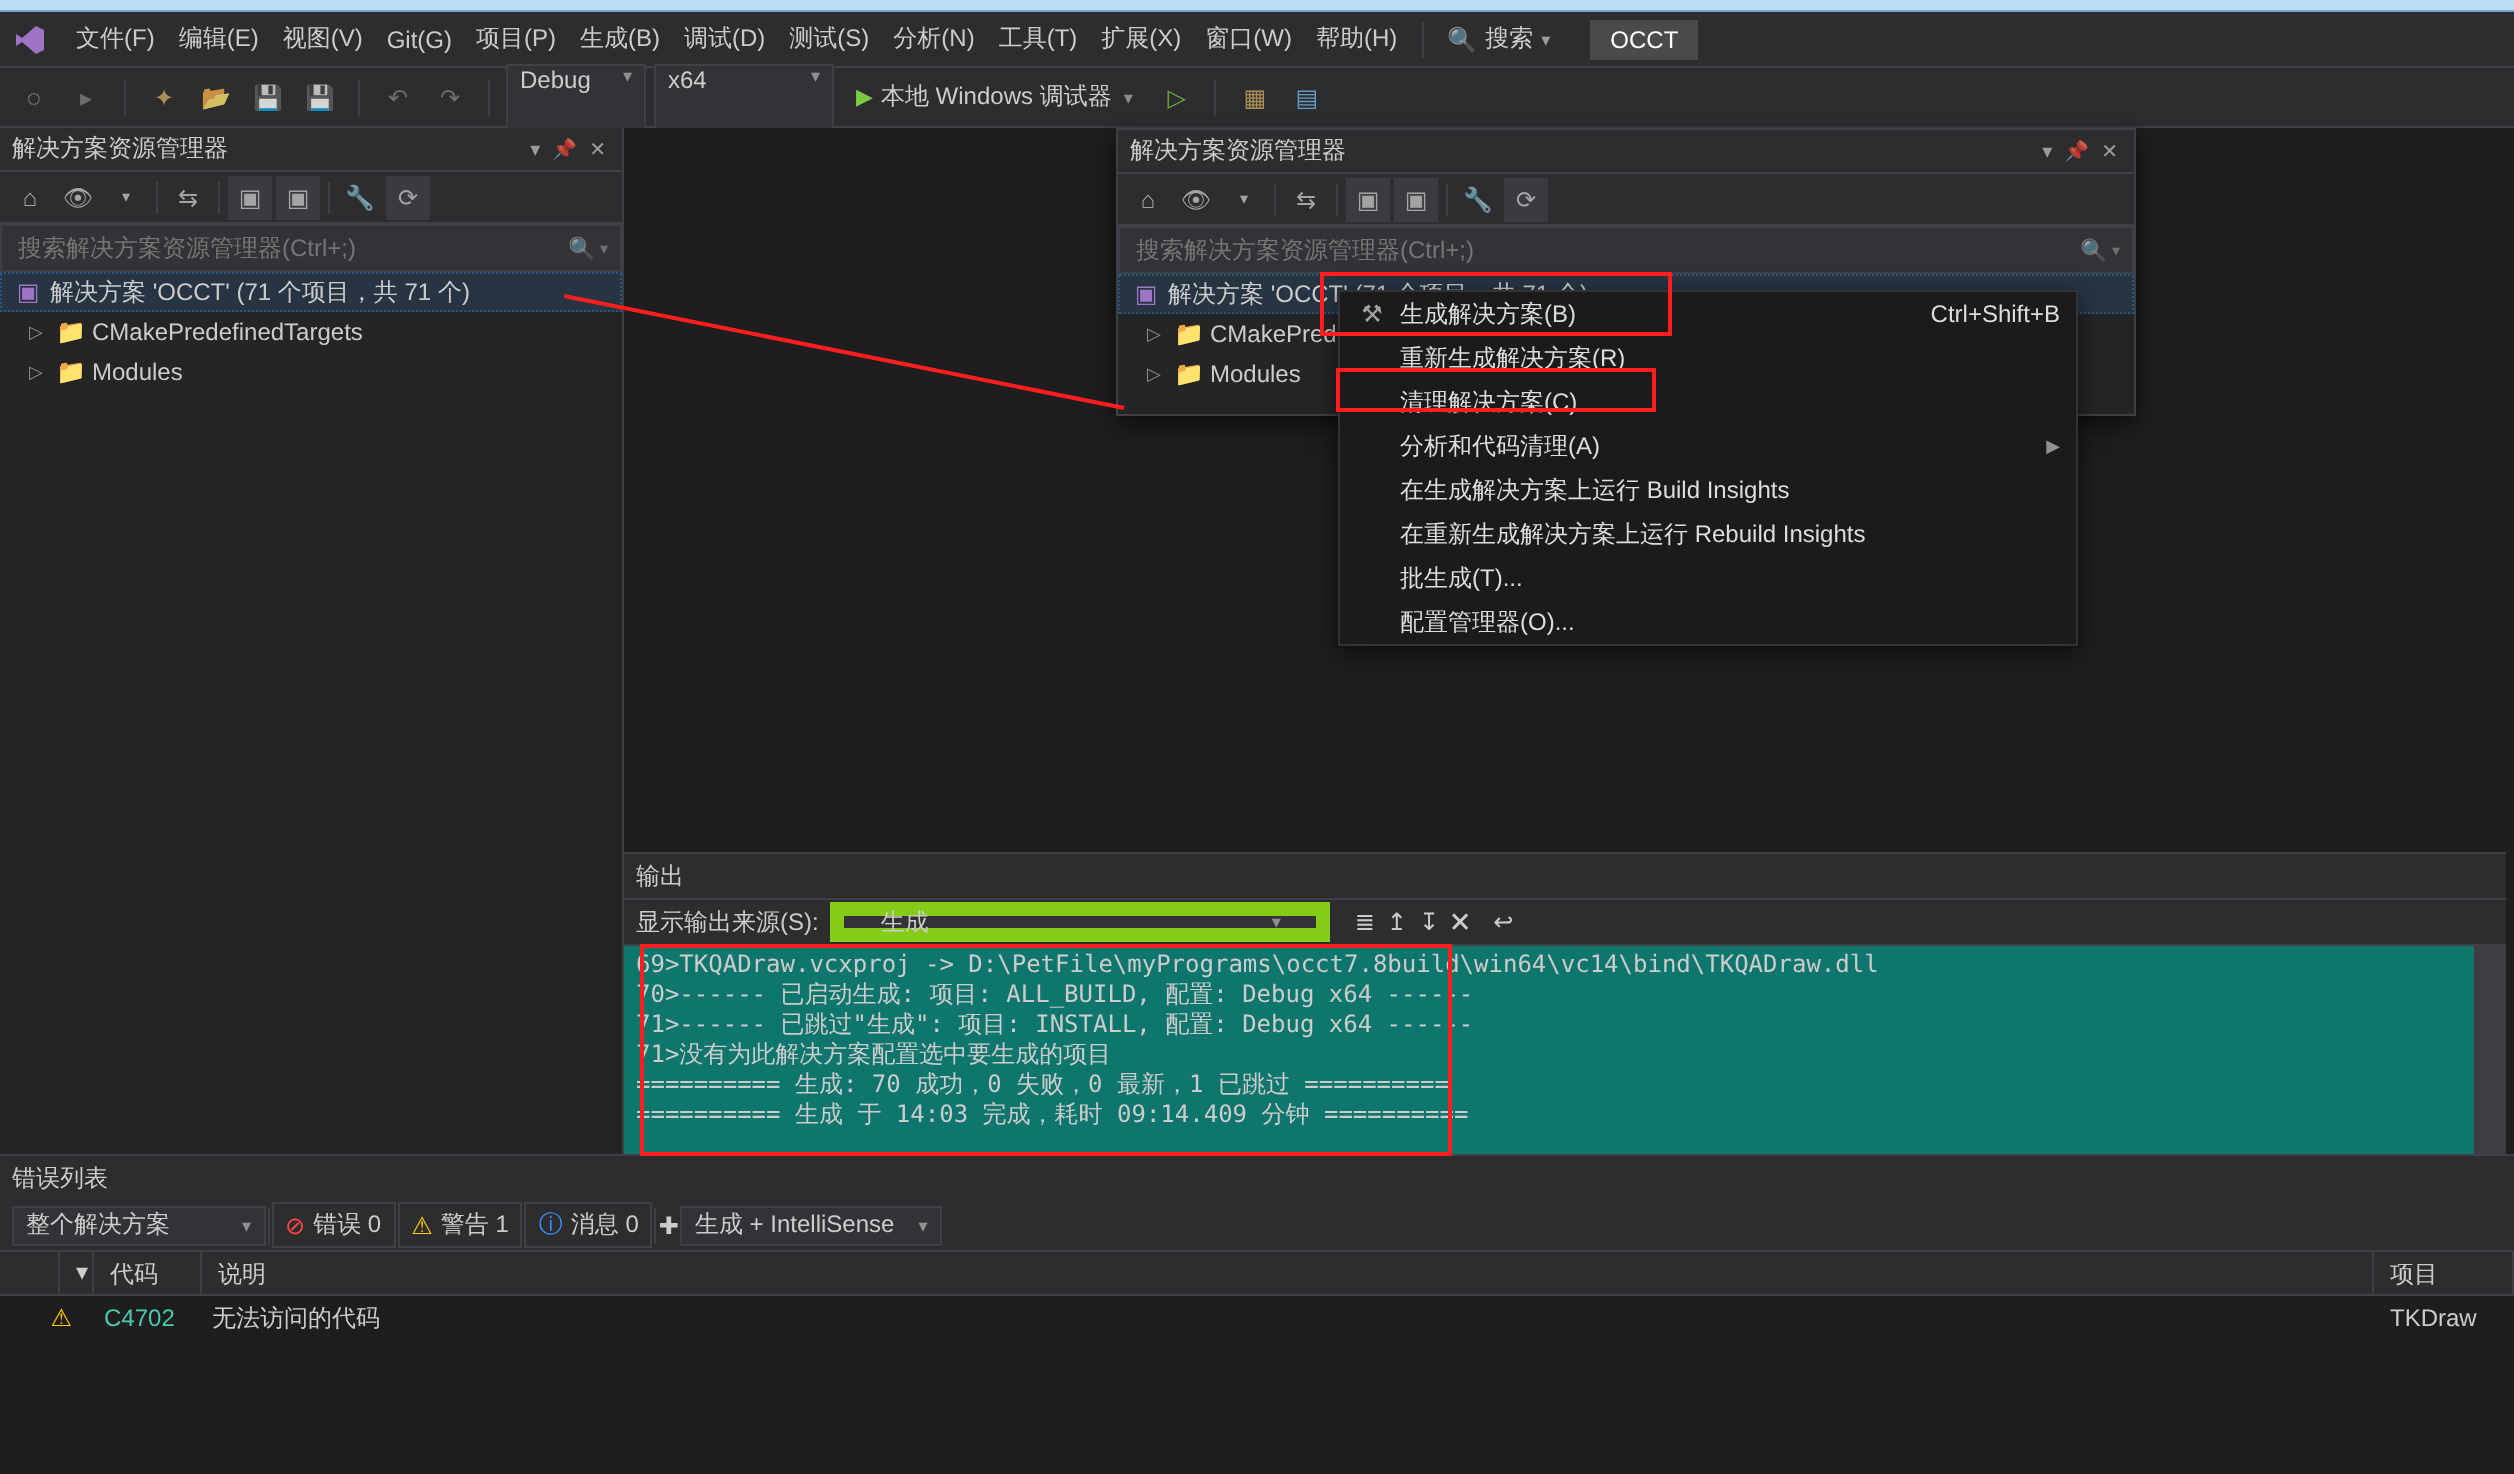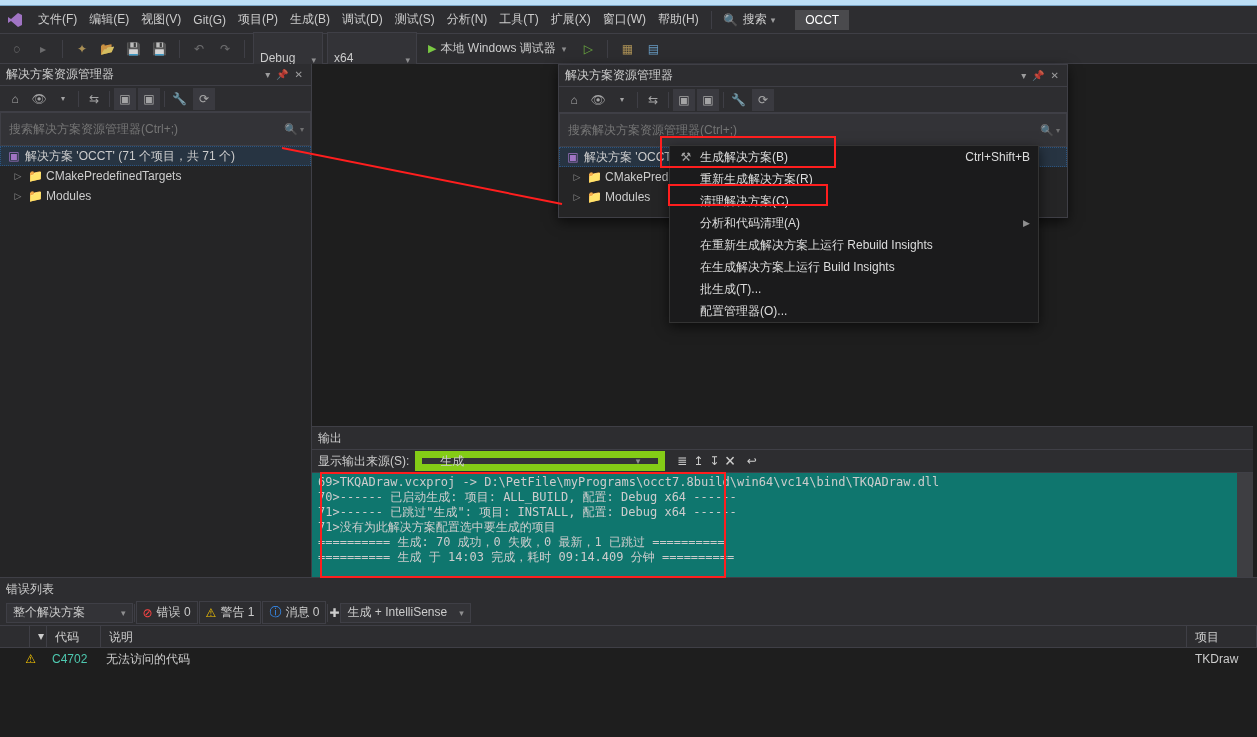--- a/index.html
+++ b/index.html
@@ -8,36 +8,36 @@
 .menubar{height:28px;background:#2d2d30;display:flex;align-items:center;padding:0 4px;border-bottom:1px solid #3f3f46}
 .menubar .logo{width:18px;height:18px;margin:0 8px 0 2px;display:flex;align-items:center;justify-content:center}
 .menubar .mitem{padding:4px 6px;color:#ccc;font-size:12px}
 .menubar .sep{width:1px;height:18px;background:#3f3f46;margin:0 6px}
 .menubar .search{display:flex;align-items:center;color:#ccc;padding:2px 6px;font-size:12px}
 .menubar .search .sicn{margin-right:4px;opacity:.7}
 .menubar .occt{background:#4a4a4d;color:#fff;padding:3px 10px;margin-left:10px;font-size:12px}
 .toolbar{height:30px;background:#2d2d30;display:flex;align-items:center;padding:0 6px;border-bottom:1px solid #3f3f46;gap:4px}
 .toolbar .tbtn{width:22px;height:22px;display:flex;align-items:center;justify-content:center;opacity:.8}
 .toolbar .tsep{width:1px;height:18px;background:#3f3f46;margin:0 4px}
-.toolbar .combo{background:#333337;border:1px solid #3f3f46;height:34px;display:flex;align-items:flex-end;padding:0 6px;font-size:12px;color:#ccc;min-width:70px;justify-content:space-between}
+.toolbar .combo{background:#333337;border:1px solid #3f3f46;height:34px;display:flex;align-items:flex-start;padding:0 6px;font-size:12px;color:#ccc;min-width:70px;justify-content:space-between}
 .toolbar .combo .dd{margin-left:6px;opacity:.6;font-size:9px}
 .toolbar .run{display:flex;align-items:center;gap:4px;color:#ccc;padding:0 6px;height:22px;border:1px solid transparent}
 .toolbar .run .tri{color:#7ac943;font-size:11px}
 .save-ico{color:#75b6e7}
 .body-area{display:flex;height:calc(737px - 6px - 28px - 30px)}
 .left-panel{width:312px;background:#252526;border-right:1px solid #3f3f46;display:flex;flex-direction:column}
 .panel-title{height:22px;background:#2d2d30;display:flex;align-items:center;padding:0 6px;font-size:12px;color:#ccc;justify-content:space-between;border-bottom:1px solid #3f3f46}
 .panel-title .ptxt{flex:1}
 .panel-title .picons{display:flex;gap:2px;align-items:center}
 .panel-title .picons span{opacity:.7;padding:2px;font-size:10px}
 .panel-toolbar{height:26px;background:#2d2d30;display:flex;align-items:center;padding:0 4px;gap:2px;border-bottom:1px solid #3f3f46}
 .panel-toolbar .pbtn{width:22px;height:22px;display:flex;align-items:center;justify-content:center;opacity:.75;font-size:12px}
 .panel-toolbar .pbtn.active{background:#3f3f46}
 .panel-toolbar .psep{width:1px;height:16px;background:#3f3f46;margin:0 2px}
-.panel-search{height:34px;background:#333337;display:flex;align-items:center;padding:0 6px;border:1px solid #3f3f46;margin:0;color:#999}
+.panel-search{height:24px;background:#333337;display:flex;align-items:center;padding:0 6px;border:1px solid #3f3f46;margin:0;color:#999}
 .panel-search input{background:transparent;border:none;outline:none;color:#ccc;flex:1;font-size:12px}
 .panel-search .srch{opacity:.6;font-size:11px}
 .panel-search .srdd{opacity:.6;font-size:8px;margin-left:2px}
 .tree{flex:1;background:#252526;overflow:auto;font-size:12px}
 .tree .node{display:flex;align-items:center;height:20px;padding:0 4px;gap:4px;color:#ccc}
 .tree .node.sel{background:#3399ff22;border:1px dotted #3399ff55}
 .tree .node .exp{width:12px;text-align:center;opacity:.6;font-size:9px}
 .tree .node .fico{width:14px;text-align:center}
 .fld{color:#d6b36a}
 .sln{color:#a074c4}
@@ -259,27 +259,27 @@
         <div class="cxi">
             <span class="cxl">
               <span class="cxic"></span>
               <span>分析和代码清理(A)</span>
             </span>
             <span class="arr">▶</span>
           </div>
         <div class="cxi">
             <span class="cxl">
               <span class="cxic"></span>
+              <span>在生成解决方案上运行 Build Insights</span>
+            </span>
+          </div>
+        <div class="cxi">
+            <span class="cxl">
+              <span class="cxic"></span>
               <span>在重新生成解决方案上运行 Rebuild Insights</span>
-            </span>
-          </div>
-        <div class="cxi">
-            <span class="cxl">
-              <span class="cxic"></span>
-              <span>在生成解决方案上运行 Build Insights</span>
             </span>
           </div>
         <div class="cxi">
             <span class="cxl">
               <span class="cxic"></span>
               <span>批生成(T)...</span>
             </span>
           </div>
         <div class="cxi">
             <span class="cxl">

